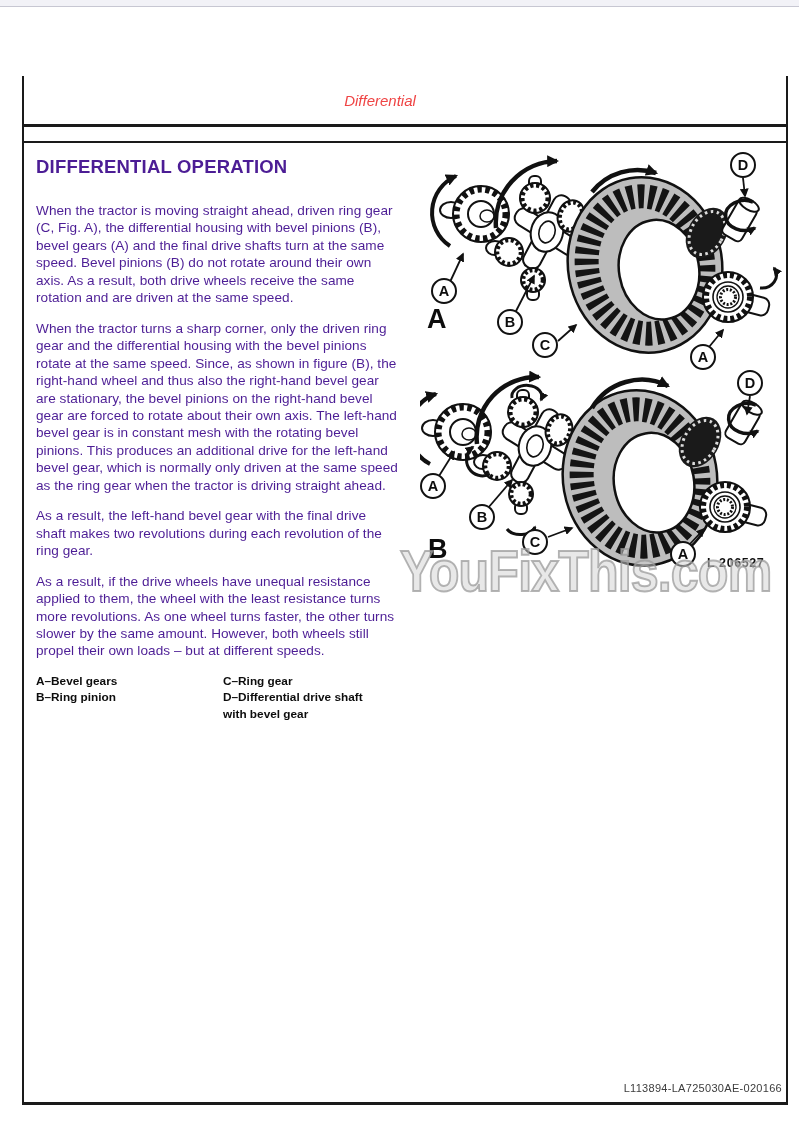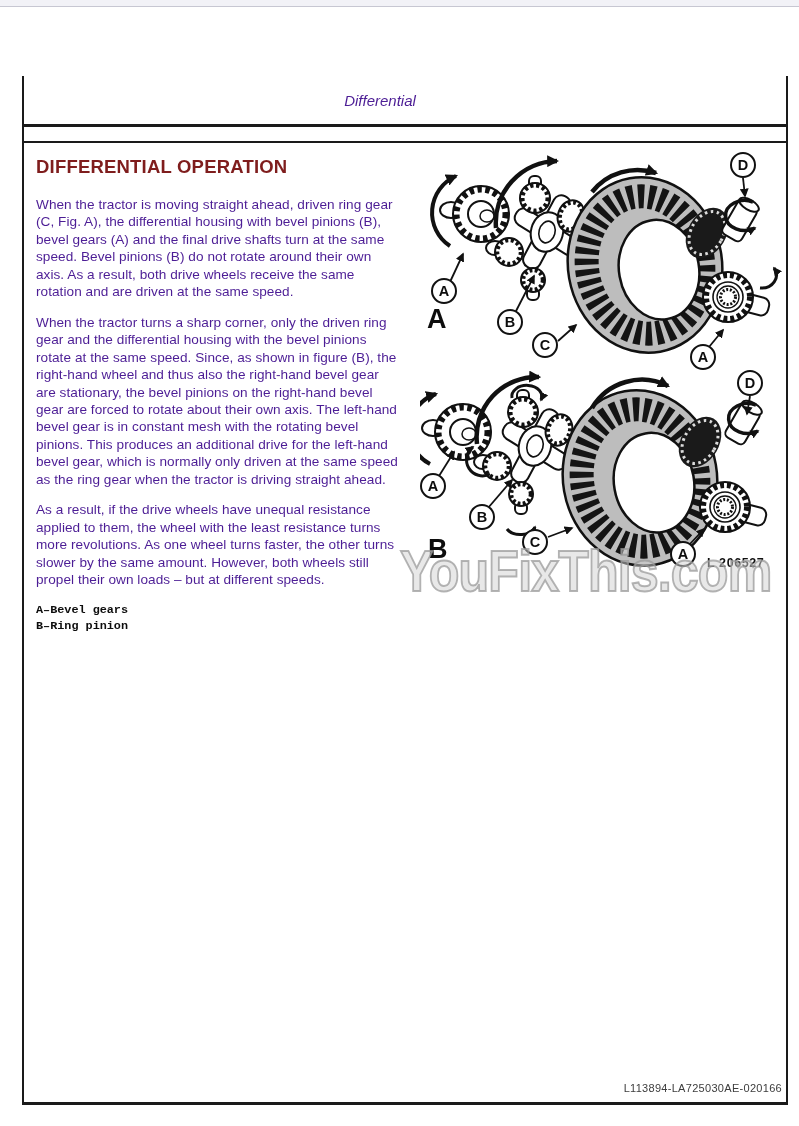--- a/index.html
+++ b/index.html
@@ -9,30 +9,30 @@
              border-bottom:1px solid #c7c7d2;}
   
   .vline{position:absolute;width:2px;background:#1a1a1a;}
   .vline.left{left:22px;top:76px;height:1028px;}
   .vline.right{left:786px;top:76px;height:1028px;}
   .hrule{position:absolute;background:#1a1a1a;}
   .hrule.header{left:22px;top:124px;width:766px;height:3px;}
   .hrule.boxtop{left:22px;top:141px;width:764px;height:2px;}
   .hrule.bottom{left:22px;top:1102px;width:766px;height:3px;}
   .running-header{position:absolute;left:0;top:92px;width:760px;text-align:center;
-                  font-style:italic;font-size:15px;color:#4c1d95;}
+                  font-style:italic;font-size:15px;color:#ef4444;}
   
   .text-col{position:absolute;left:36px;top:142px;width:378px;padding-top:15px;z-index:2;}
   .section-title{font-size:18.5px;font-weight:bold;letter-spacing:.2px;line-height:20px;
-                 margin:0 0 19px 0;color:#7f1d1d;}
+                 margin:0 0 25px 0;color:#4c1d95;}
   .text-col p{margin:0 0 13px 0;font-size:13.6px;line-height:17.45px;width:362px;
               letter-spacing:.05px;color:#4c1d95;}
   .legend{display:flex;margin-top:9px;font-weight:bold;font-size:11.8px;line-height:16.5px;
           color:#0d0d0d;}
-  .legend .col1{width:187px;font-family:Liberation Mono, monospace;}
+  .legend .col1{width:187px;}
   
   .fig{position:absolute;z-index:1;}
   .fig svg{position:absolute;left:0;top:0;}
   .callout{position:absolute;width:26px;height:26px;box-sizing:border-box;border:2.5px solid #111;
            border-radius:50%;background:#fff;font-weight:bold;font-size:14.5px;color:#0d0d0d;
            display:flex;align-items:center;justify-content:center;z-index:3;}
   .fig-label{position:absolute;font-weight:800;font-size:27px;color:#0d0d0d;z-index:3;}
   .img-code{position:absolute;font-weight:bold;font-size:12.5px;letter-spacing:.6px;
             color:#111;z-index:3;}
   .watermark{position:absolute;left:400px;top:538px;z-index:5;white-space:nowrap;
@@ -51,25 +51,31 @@
 <div class="vline left"></div>
 <div class="vline right"></div>
 <div class="hrule header"></div>
 <div class="hrule boxtop"></div>
 <div class="hrule bottom"></div>
 
 <div class="text-col">
   <div class="section-title">DIFFERENTIAL OPERATION</div>
   <p>When the tractor is moving straight ahead, driven ring gear (C, Fig. A), the differential housing with bevel pinions (B), bevel gears (A) and the final drive shafts turn at the same speed. Bevel pinions (B) do not rotate around their own axis. As a result, both drive wheels receive the same rotation and are driven at the same speed.</p>
   <p>When the tractor turns a sharp corner, only the driven ring gear and the differential housing with the bevel pinions rotate at the same speed. Since, as shown in figure (B), the right-hand wheel and thus also the right-hand bevel gear are stationary, the bevel pinions on the right-hand bevel gear are forced to rotate about their own axis. The left-hand bevel gear is in constant mesh with the rotating bevel pinions. This produces an additional drive for the left-hand bevel gear, which is normally only driven at the same speed as the ring gear when the tractor is driving straight ahead.</p>
+  <p>As a result, the left-hand bevel gear with the final drive shaft makes two revolutions during each revolution of the ring gear.</p>
   <p>As a result, if the drive wheels have unequal resistance applied to them, the wheel with the least resistance turns more revolutions. As one wheel turns faster, the other turns slower by the same amount. However, both wheels still propel their own loads – but at different speeds.</p>
   <div class="legend">
     <div class="col1">
       <div>A–Bevel gears</div>
       <div>B–Ring pinion</div>
+    </div>
+    <div class="col2">
+      <div>C–Ring gear</div>
+      <div>D–Differential drive shaft</div>
+      <div>with bevel gear</div>
     </div>
   </div>
 </div>
 
 <div class="fig" id="figA" style="left:424px;top:148px;width:372px;height:224px">
   <svg width="372" height="224" viewBox="0 0 372 224">
     <defs>
       <marker id="ah" viewBox="0 0 11 11" refX="9" refY="5.5" markerWidth="12" markerHeight="12" markerUnits="userSpaceOnUse" orient="auto">
           <path d="M0,0 L11,5.5 L0,11 z" fill="#111"></path>
         </marker>

